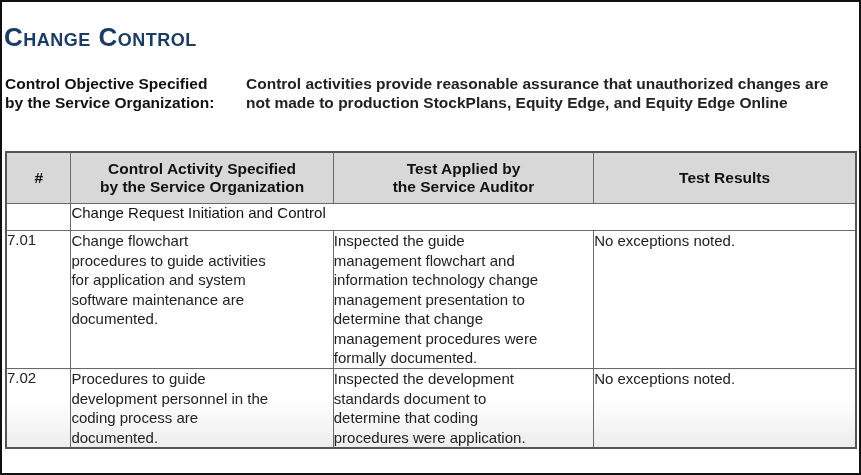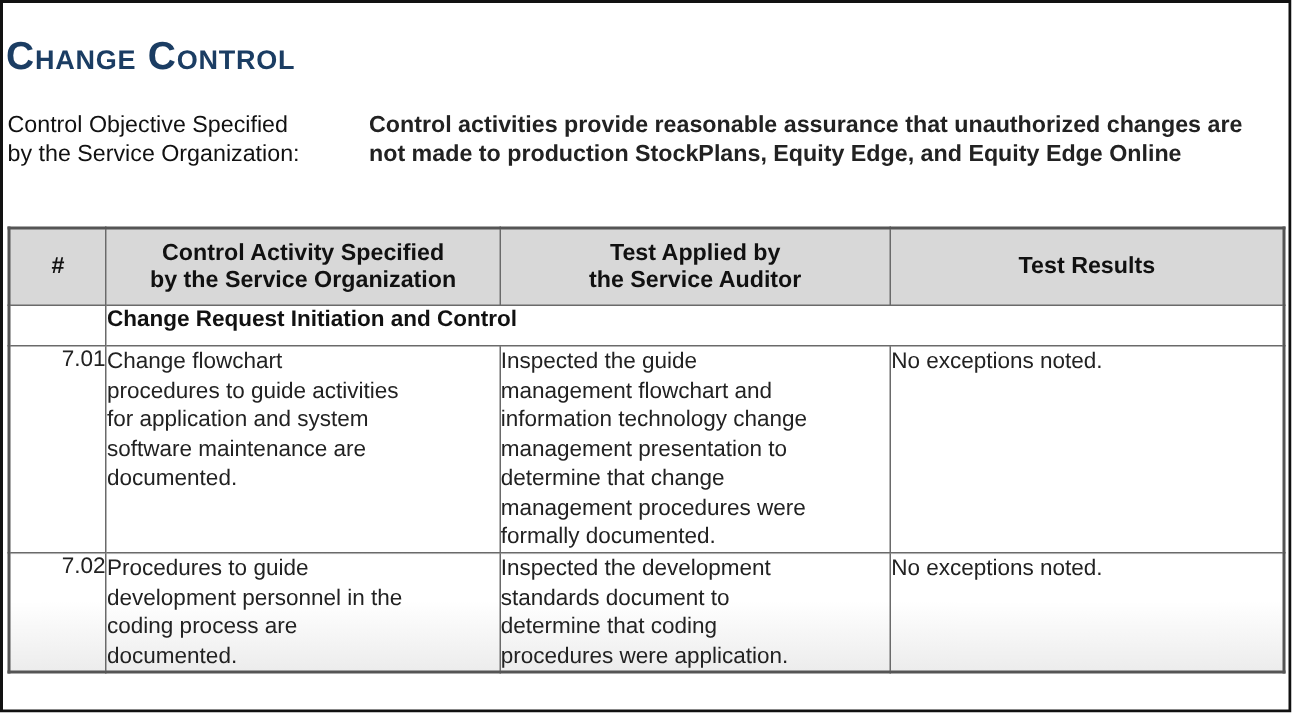--- a/index.html
+++ b/index.html
@@ -18,21 +18,21 @@
     position: absolute; left: 4px; top: 22px;
     font-family: "Liberation Sans", sans-serif;
     font-weight: bold;
     font-size: 26px;
     font-variant: small-caps;
     letter-spacing: 0.5px;
     color: #1b3d63;
   }
   .obj-label {
     position: absolute; left: 5px; top: 74px;
-    font-weight: normal; font-size: 15.5px; line-height: 19px;
+    font-weight: bold; font-size: 15.5px; line-height: 19px;
     color: #111;
   }
   .obj-text {
     position: absolute; left: 246px; top: 74px; width: 600px;
     font-size: 15.5px; line-height: 19px; color: #222; font-weight: bold;
   }
   table.ctl {
     position: absolute; left: 5px; top: 151px;
     width: 852px;
     border-collapse: collapse;
@@ -52,25 +52,25 @@
     height: 50px;
     vertical-align: middle;
     text-align: center;
     color: #111;
   }
   col.c0 { width: 65px; }
   col.c1 { width: 263px; }
   col.c2 { width: 261px; }
   col.c3 { width: 263px; }
   td.section {
-    font-weight: bold; font-size: 15px; height: 26px;
+    font-weight: normal; font-size: 15px; height: 26px;
     vertical-align: middle; padding-left: 9px; color: #111; margin-left: 29px;
   }
   td.num {
-    text-align: right; padding-top: 8px; color: #222;
+    text-align: left; padding-top: 8px; color: #222;
   }
   td.cell {
     padding: 8px 9px 2px 9px; line-height: 19.5px; color: #222;
   }
   tr.r1 td { height: 137px; }
   tr.r2 td { height: 75px; background: linear-gradient(#ffffff 40%, #ececec 100%); }
 </style>
 </head>
 <body>
 

